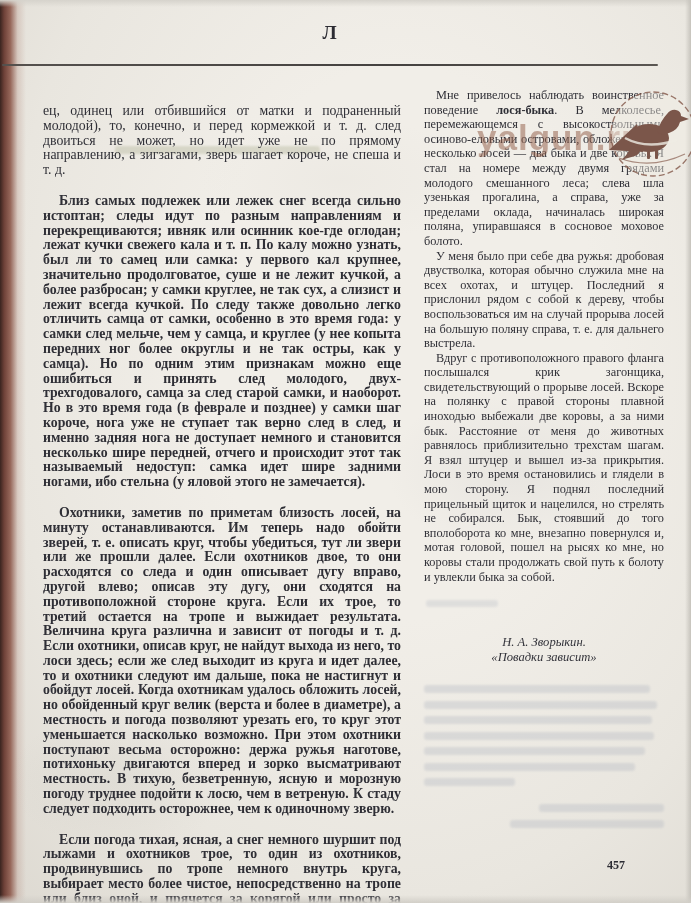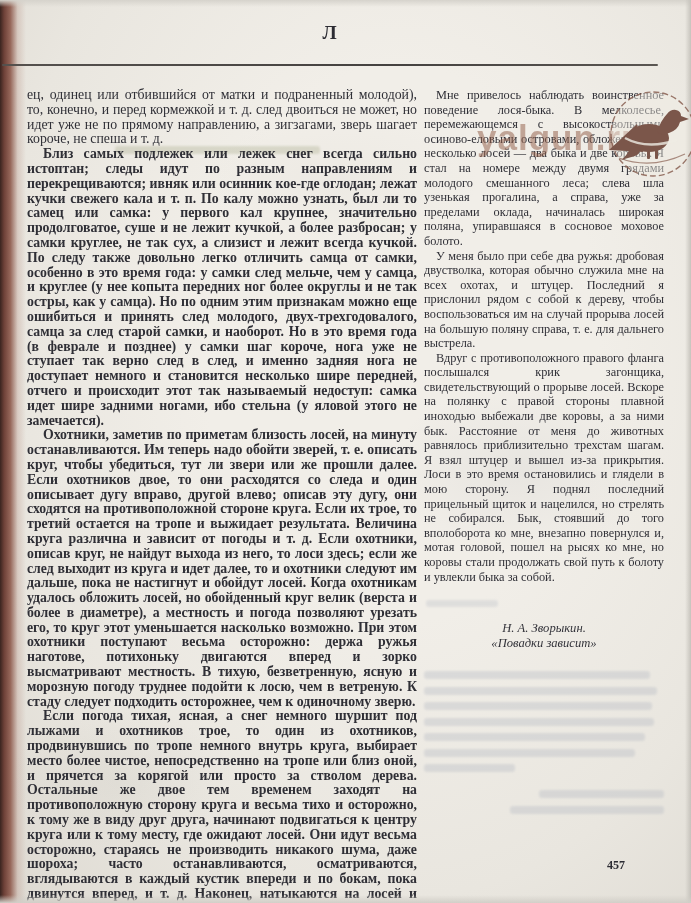--- a/index.html
+++ b/index.html
@@ -29,30 +29,30 @@
     font-size:19px;font-weight:bold;letter-spacing:1px;color:#2c2c33;
   }
   .header-rule{
     position:absolute;left:2px;top:64px;width:656px;height:2px;
     background:linear-gradient(90deg,#55514e,#454240 60%,#5a5652);border-radius:1px;
   }
   .leftcol{
     position:absolute;left:27px;top:88px;width:390px;
     font-size:13.8px;line-height:14.8px;text-align:justify;
   }
-  .leftcol p{margin:0;}
+  .leftcol p{margin:16px;}
   .leftcol p.indent{text-indent:16px;font-weight:bold;}
   .rightcol{
     position:absolute;left:424px;top:88px;width:240px;
     font-size:12.3px;line-height:14.6px;text-align:justify;
   }
   .rightcol p{margin:0;text-indent:12px;}
-  .bold-term{font-weight:normal;}
+  .bold-term{font-weight:bold;}
   .citation{
-    margin-top:14px;text-align:center;font-style:italic;font-size:12.6px;line-height:15px;color:#34343b;
+    margin-top:28px;text-align:center;font-style:italic;font-size:12.6px;line-height:15px;color:#34343b;
   }
   
   .bleed{margin-top:20px;}
   .bleed-line{
     height:8px;margin-bottom:7.5px;border-radius:3px;
     background:#aab0bc;opacity:.30;filter:blur(1.1px);
   }
   .bleed-line.right{margin-left:auto;}
   .bleed-stray{
     position:absolute;left:115px;top:146px;width:205px;height:8px;border-radius:3px;

